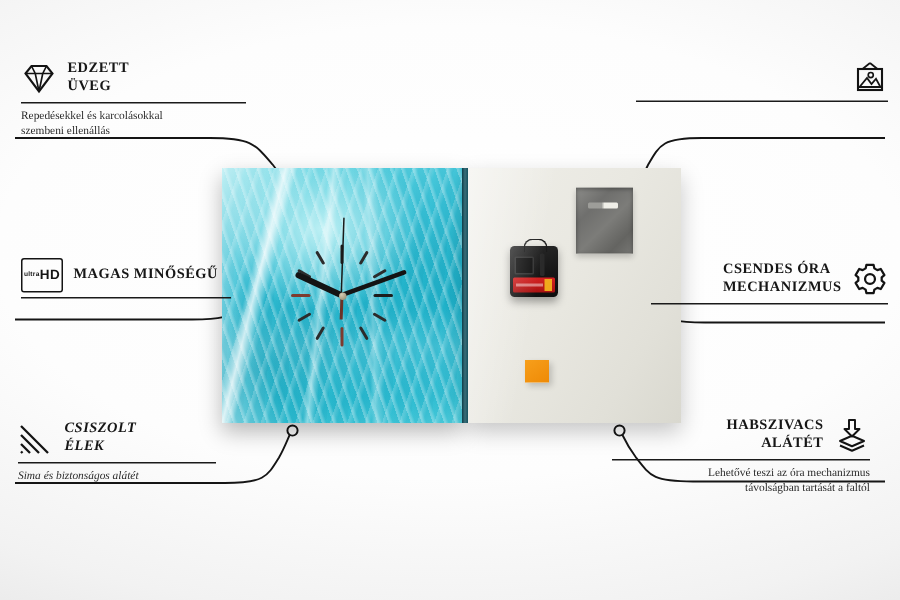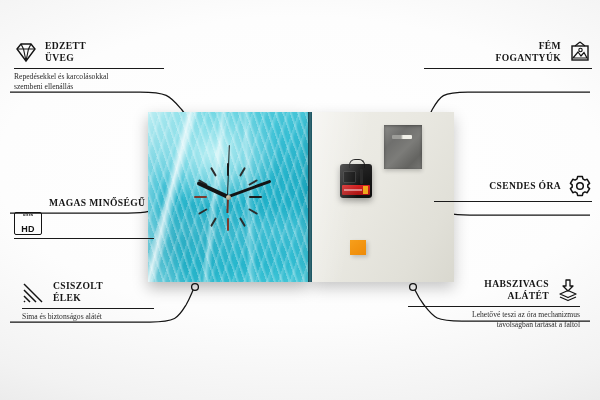--- a/index.html
+++ b/index.html
@@ -88,30 +88,30 @@
   .c-head{display:flex;align-items:center;gap:7px;}
   .c-head.right{justify-content:flex-end;}
   .c-title{font-size:9.6px;letter-spacing:.35px;color:#161616;line-height:1.28;
     font-variant:small-caps;text-transform:uppercase;font-weight:700;white-space:nowrap;}
   .c-title .l2{display:block;}
   .c-rule{height:1.3px;background:#1a1a1a;margin-top:3px;}
   .c-sub{font-size:7.6px;color:#2a2a2a;line-height:1.32;margin-top:3px;white-space:nowrap;}
   .ic{width:24px;height:24px;flex:0 0 24px;color:#131313;}
   .ic svg{display:block;width:24px;height:24px;}
   .hdbox{width:26px;height:21px;flex:0 0 26px;border:1.4px solid #141414;border-radius:2px;
-    display:flex;flex-direction:column;align-items:center;justify-content:space-between;line-height:1;margin-top:40px;}
+    display:flex;flex-direction:row;align-items:center;justify-content:center;line-height:1;}
   .hdbox .u{font-size:4.4px;letter-spacing:.2px;color:#141414;font-family:"Liberation Sans",sans-serif;font-weight:700;}
   .hdbox .h{font-size:9px;letter-spacing:.3px;color:#141414;font-family:"Liberation Sans",sans-serif;font-weight:700;margin-top:.5px;}
 
   .leader{position:absolute;left:0;top:0;width:600px;height:400px;pointer-events:none;}
 
   
   #co-glass{left:14px;top:40px;}
   #co-print{left:14px;top:172px;}
-  #co-edge{left:22px;top:280px;}
+  #co-edge{left:12px;top:280px;font-style:italic;}
   #co-hook{right:8px;top:40px;text-align:right;}
   #co-mech{right:8px;top:174px;}
   #co-foam{right:20px;top:278px;text-align:right;}
 </style>
 </head>
 <body>
 
 <div class="stage">
 
   <svg class="leader" viewBox="0 0 600 400">
@@ -246,40 +246,37 @@
       </span>
     </div>
     <div class="c-rule" style="width:132px"></div>
     <div class="c-sub">
       <span>Sima és biztonságos alátét</span>
     </div>
   </div>
 
   <div class="callout" id="co-hook">
     <div class="c-head right">
-      <span class="c-title">
-        <span>Fém</span>
-        <span class="l2">fogantyúk</span>
-      </span>
       <span class="ic">
         <svg viewBox="0 0 24 24">
             <path d="M12 2 L7 6 M12 2 L17 6" fill="none" stroke="currentColor" stroke-width="1.2"></path>
             <rect x="4" y="6" width="16" height="14" fill="none" stroke="currentColor" stroke-width="1.4"></rect>
             <path d="M5 18 L10 12 L13 16 L16 12.5 L19 18 Z" fill="none" stroke="currentColor" stroke-width="1.2"></path>
             <circle cx="12.5" cy="10" r="1.7" fill="none" stroke="currentColor" stroke-width="1.1"></circle>
           </svg>
       </span>
     </div>
     <div class="c-rule" style="width:168px;margin-left:auto"></div>
   </div>
 
   <div class="callout" id="co-mech">
     <div class="c-head right">
       <span class="c-title">
         <span>Csendes óra</span>
+        <span class="l2">mechanizmus</span>
       </span>
       <span class="ic">
         <svg viewBox="0 0 24 24">
             <path d="M9.6 2.6h4.8l.5 2.3 2 1.2 2.3-.8 2.4 4.1-1.8 1.5v2.2l1.8 1.5-2.4 4.1-2.3-.8-2 1.2-.5 2.3H9.6l-.5-2.3-2-1.2-2.3.8-2.4-4.1 1.8-1.5v-2.2L2.4 9.4l2.4-4.1 2.3.8 2-1.2z" fill="none" stroke="currentColor" stroke-width="1.5" stroke-linejoin="round"></path>
             <circle cx="12" cy="12" r="3.3" fill="none" stroke="currentColor" stroke-width="1.5"></circle>
           </svg>
       </span>
     </div>
     <div class="c-rule" style="width:158px;margin-left:auto"></div>
   </div>

